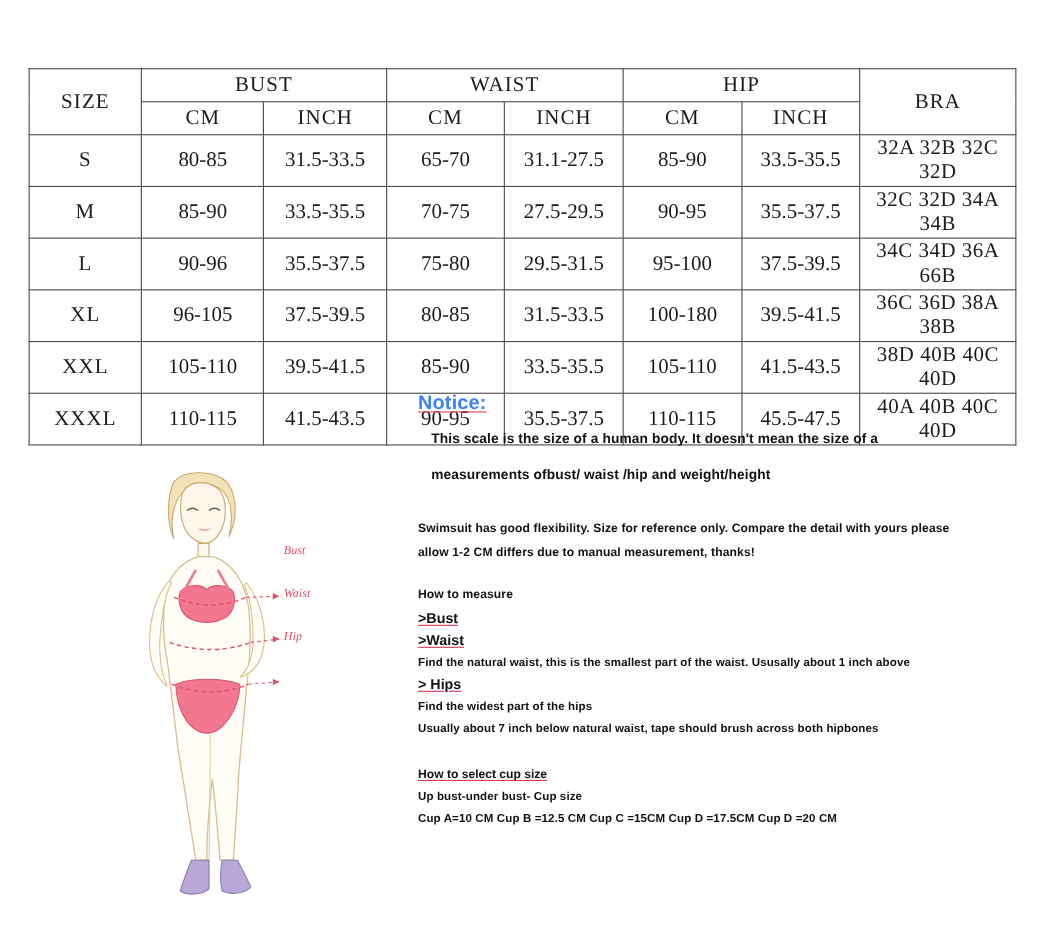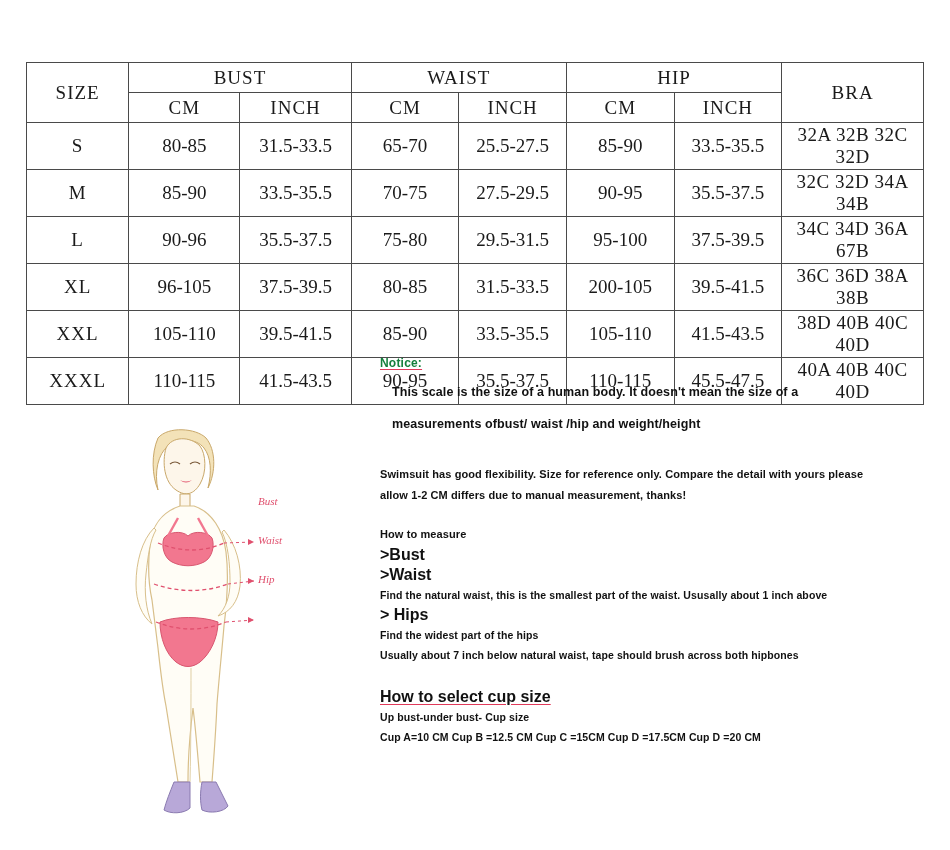--- a/index.html
+++ b/index.html
@@ -98,23 +98,23 @@
   
   .text-col {
     position: absolute;
     left: 380px;
     top: 6px;
     width: 560px;
     font-family: "Liberation Sans", sans-serif;
     color: #111111;
   }
   .t-heading {
-    font-size: 12px;
-    font-weight: bold;
-    color: #15803d;
+    font-size: 18px;
+    font-weight: bold;
+    color: #3b82f6;
     text-decoration: underline;
     text-decoration-color: #e03a5a;
     text-underline-offset: 2px;
     margin: 0 0 4px 0;
     letter-spacing: 0.2px;
   }
   .t-bold {
     font-size: 12.5px;
     font-weight: bold;
     line-height: 20px;
@@ -129,31 +129,32 @@
     letter-spacing: 0.1px;
   }
   .t-small {
     font-size: 10.5px;
     font-weight: bold;
     line-height: 20px;
     margin: 0;
     letter-spacing: 0.1px;
   }
   .sub-head {
-    font-size: 16px;
+    font-size: 13px;
     font-weight: bold;
     margin: 0;
     line-height: 20px;
+    text-decoration: underline;
     text-decoration-color: #e03a5a;
     text-underline-offset: 2px;
   }
   .gap-md { height: 18px; }
   .gap-lg { height: 22px; }
   .cup-head {
-    font-size: 16px;
+    font-size: 11px;
     font-weight: bold;
     margin: 0;
     line-height: 20px;
     text-decoration: underline;
     text-decoration-color: #e03a5a;
     text-underline-offset: 2px;
   }
 </style>
 </head>
 <body>
@@ -186,21 +187,21 @@
         <th>CM</th>
         <th>INCH</th>
       </tr>
     </thead>
     <tbody>
       <tr>
         <td class="sz">S</td>
         <td>80-85</td>
         <td>31.5-33.5</td>
         <td>65-70</td>
-        <td>25.5-27.5</td>
+        <td>31.1-27.5</td>
         <td>85-90</td>
         <td>33.5-35.5</td>
         <td class="bra">32A 32B 32C 32D</td>
       </tr>
       <tr>
         <td class="sz">M</td>
         <td>85-90</td>
         <td>33.5-35.5</td>
         <td>70-75</td>
         <td>27.5-29.5</td>
@@ -209,29 +210,29 @@
         <td class="bra">32C 32D 34A 34B</td>
       </tr>
       <tr>
         <td class="sz">L</td>
         <td>90-96</td>
         <td>35.5-37.5</td>
         <td>75-80</td>
         <td>29.5-31.5</td>
         <td>95-100</td>
         <td>37.5-39.5</td>
-        <td class="bra">34C 34D 36A 67B</td>
+        <td class="bra">34C 34D 36A 66B</td>
       </tr>
       <tr>
         <td class="sz">XL</td>
         <td>96-105</td>
         <td>37.5-39.5</td>
         <td>80-85</td>
         <td>31.5-33.5</td>
-        <td>200-105</td>
+        <td>100-180</td>
         <td>39.5-41.5</td>
         <td class="bra">36C 36D 38A 38B</td>
       </tr>
       <tr>
         <td class="sz">XXL</td>
         <td>105-110</td>
         <td>39.5-41.5</td>
         <td>85-90</td>
         <td>33.5-35.5</td>
         <td>105-110</td>

